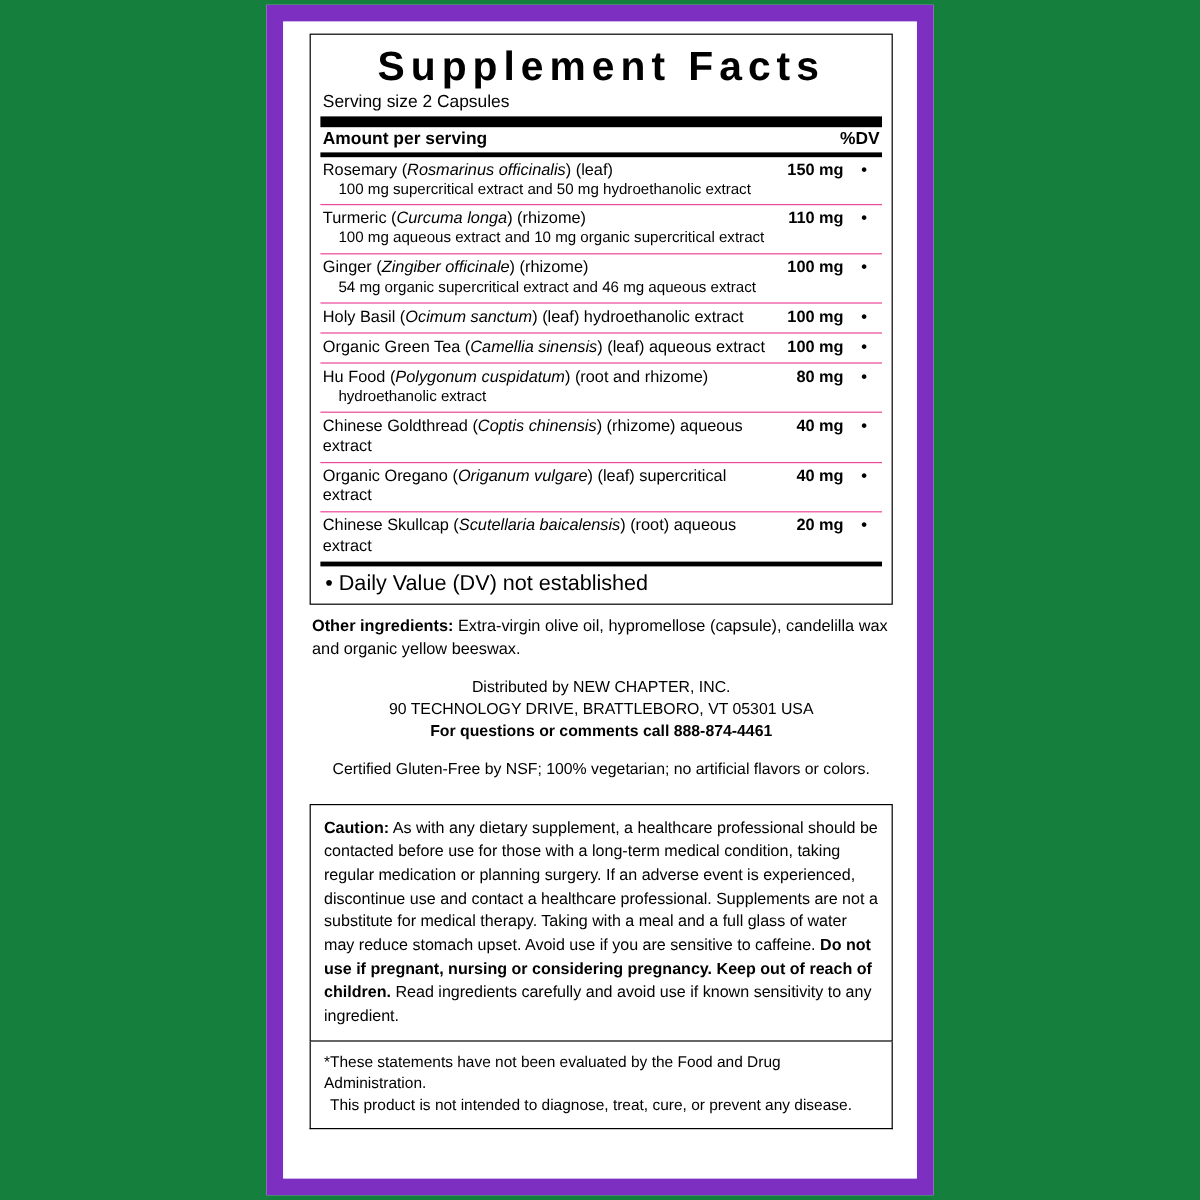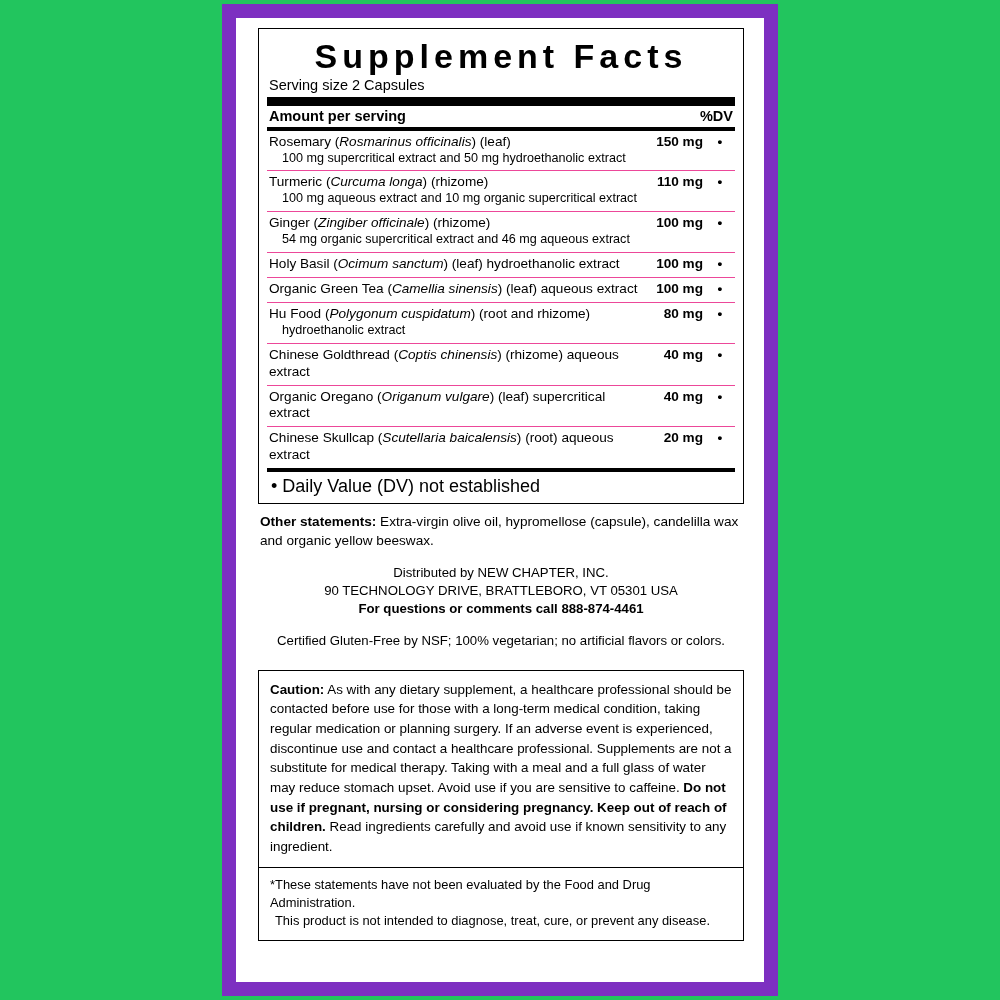--- a/index.html
+++ b/index.html
@@ -8,21 +8,21 @@
     background: #ffffff;
     width: 1000px;
     height: 1000px;
     font-family: "Liberation Sans", sans-serif;
     color: #000;
   }
   #page {
     position: relative;
     width: 1000px;
     height: 1000px;
-    background: #22c55e;
+    background: #15803d;
     box-sizing: border-box;
   }
   
   .purple-frame {
     position: absolute;
     left: 222px;
     top: 4px;
     width: 556px;
     height: 992px;
     border: 14px solid #7d2fc1;
@@ -251,21 +251,21 @@
             </tbody>
           </table>
 
           <div class="rule-med"></div>
           <div class="footnote-row">
             <span class="footnote-bullet">•</span><span>Daily Value (DV) not established</span>
           </div>
         </div>
 
         <div class="other-ing">
-          <b>Other statements:</b><span> Extra-virgin olive oil, hypromellose (capsule), candelilla wax and organic yellow beeswax.</span>
+          <b>Other ingredients:</b><span> Extra-virgin olive oil, hypromellose (capsule), candelilla wax and organic yellow beeswax.</span>
         </div>
 
         <div class="distrib">
           <div>Distributed by NEW CHAPTER, INC.</div>
           <div>90 TECHNOLOGY DRIVE, BRATTLEBORO, VT 05301 USA</div>
           <div class="bold">For questions or comments call 888-874-4461</div>
         </div>
 
         <div class="certified">Certified Gluten-Free by NSF; 100% vegetarian; no artificial flavors or colors.</div>
 

